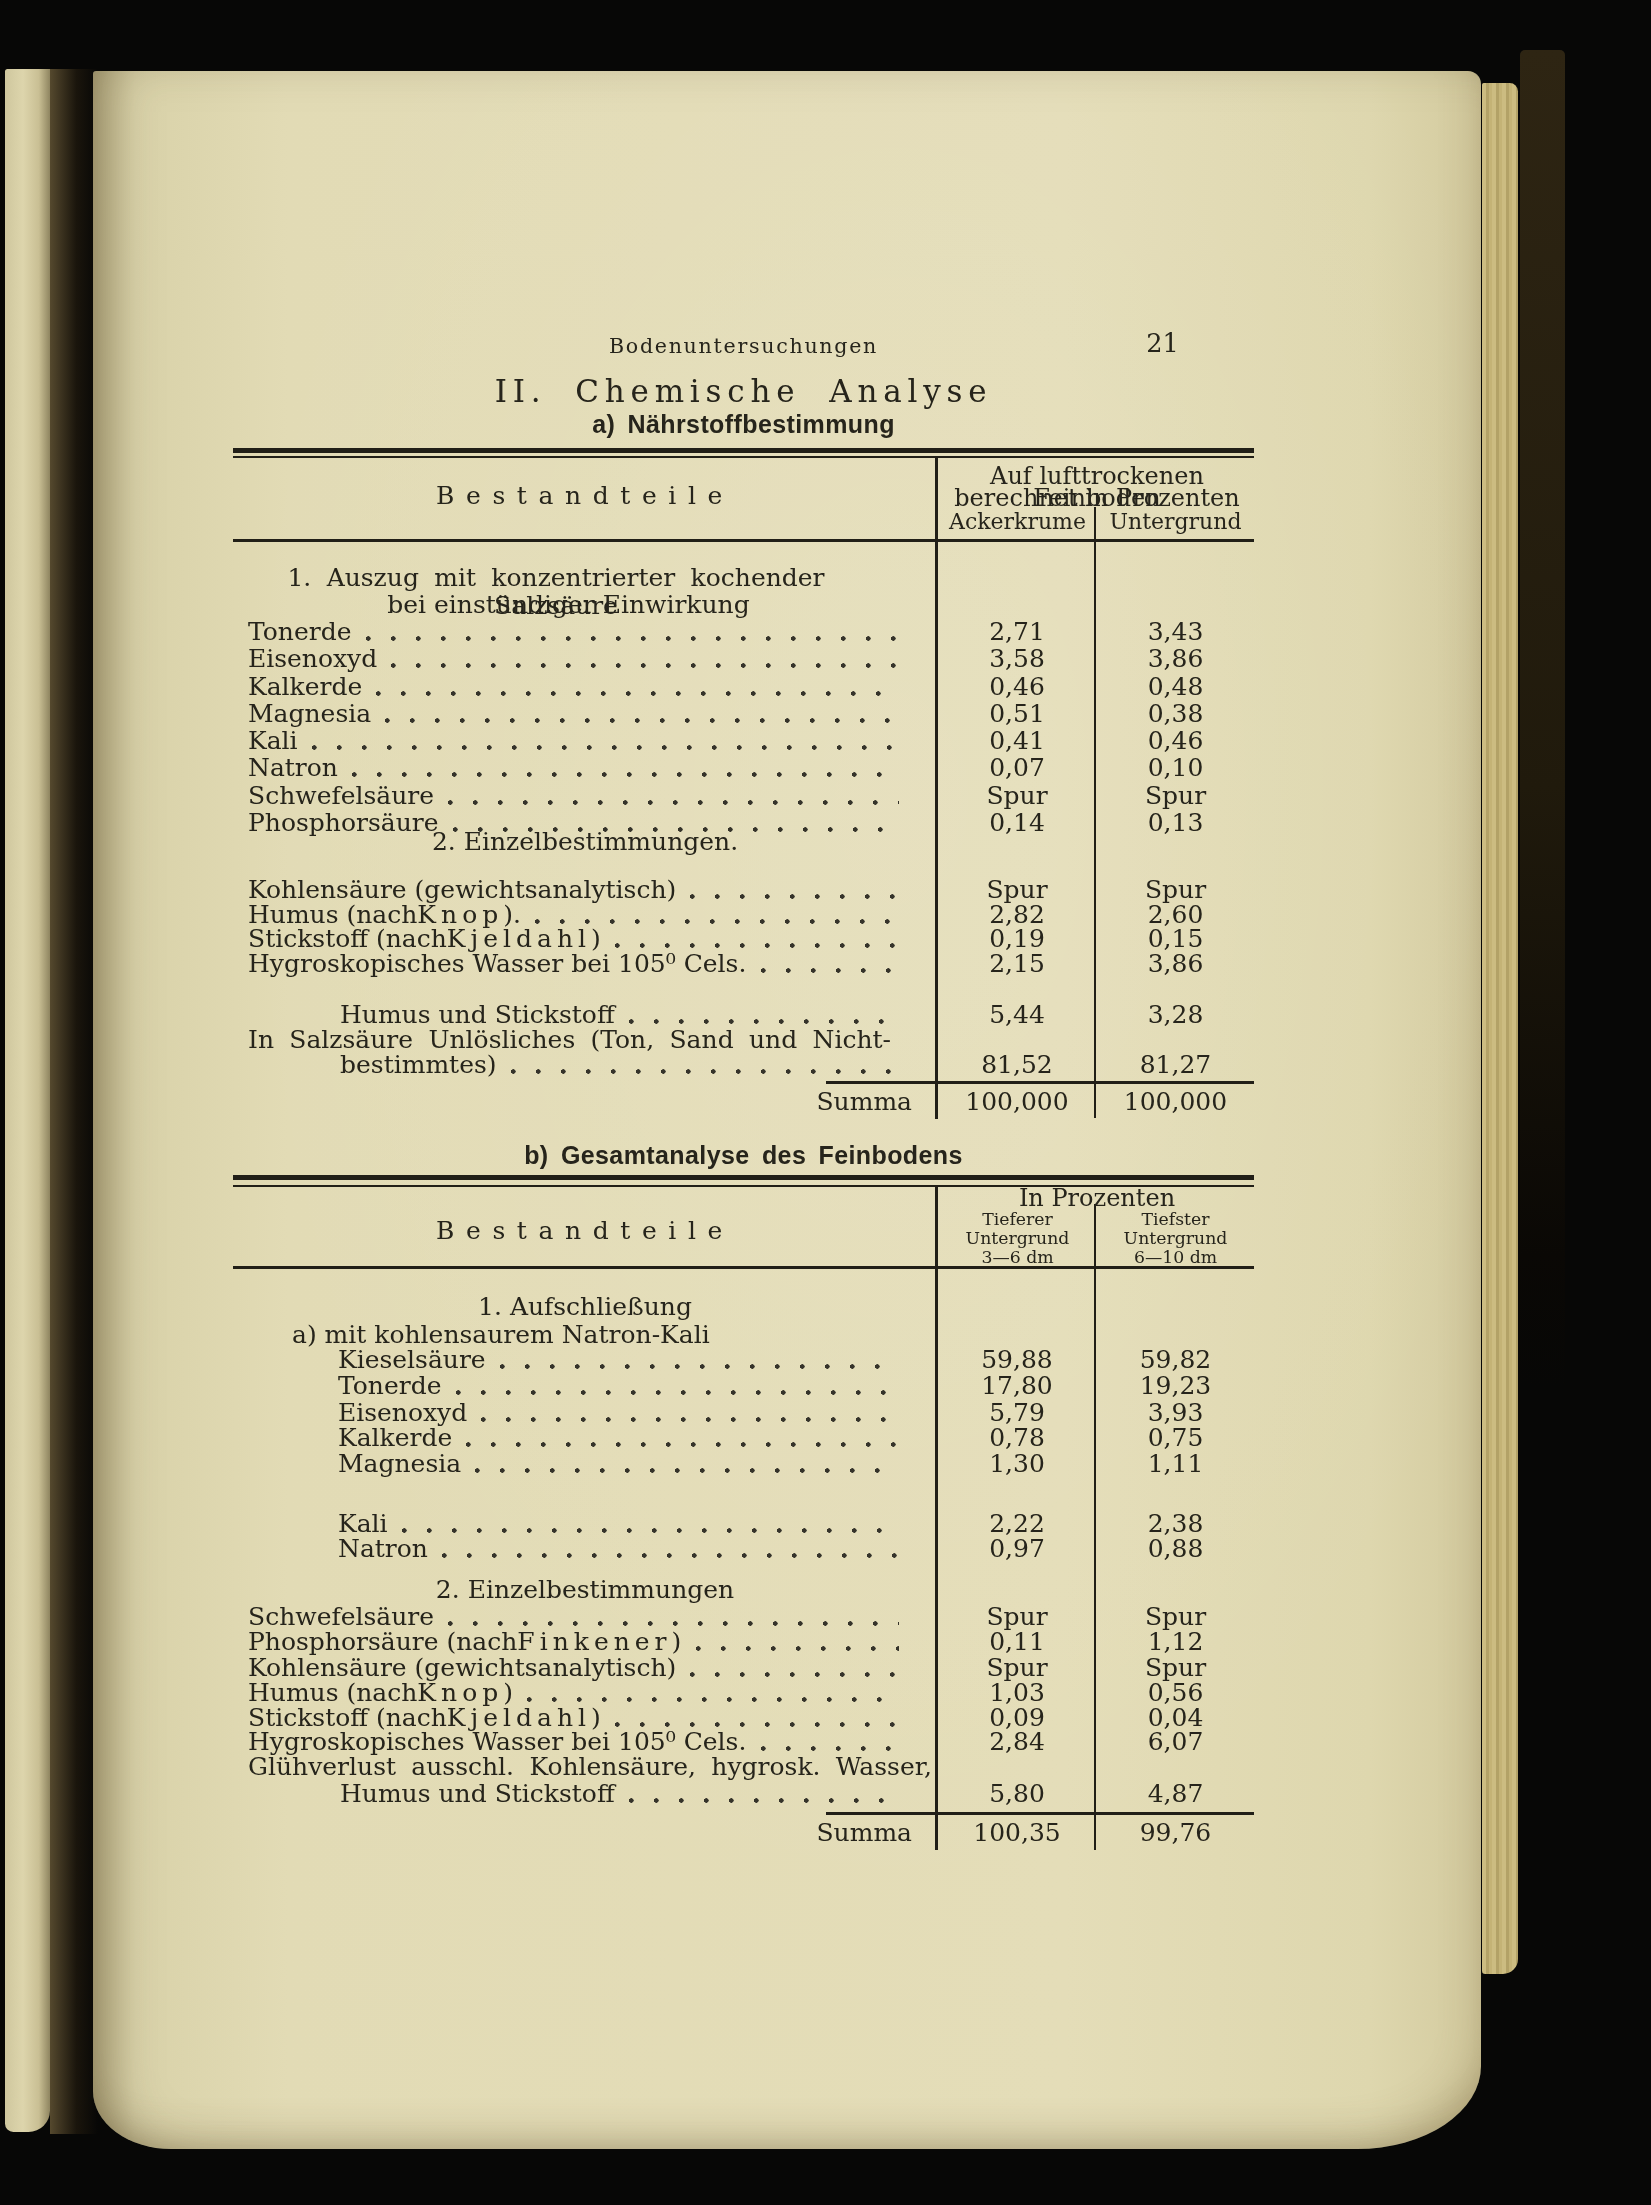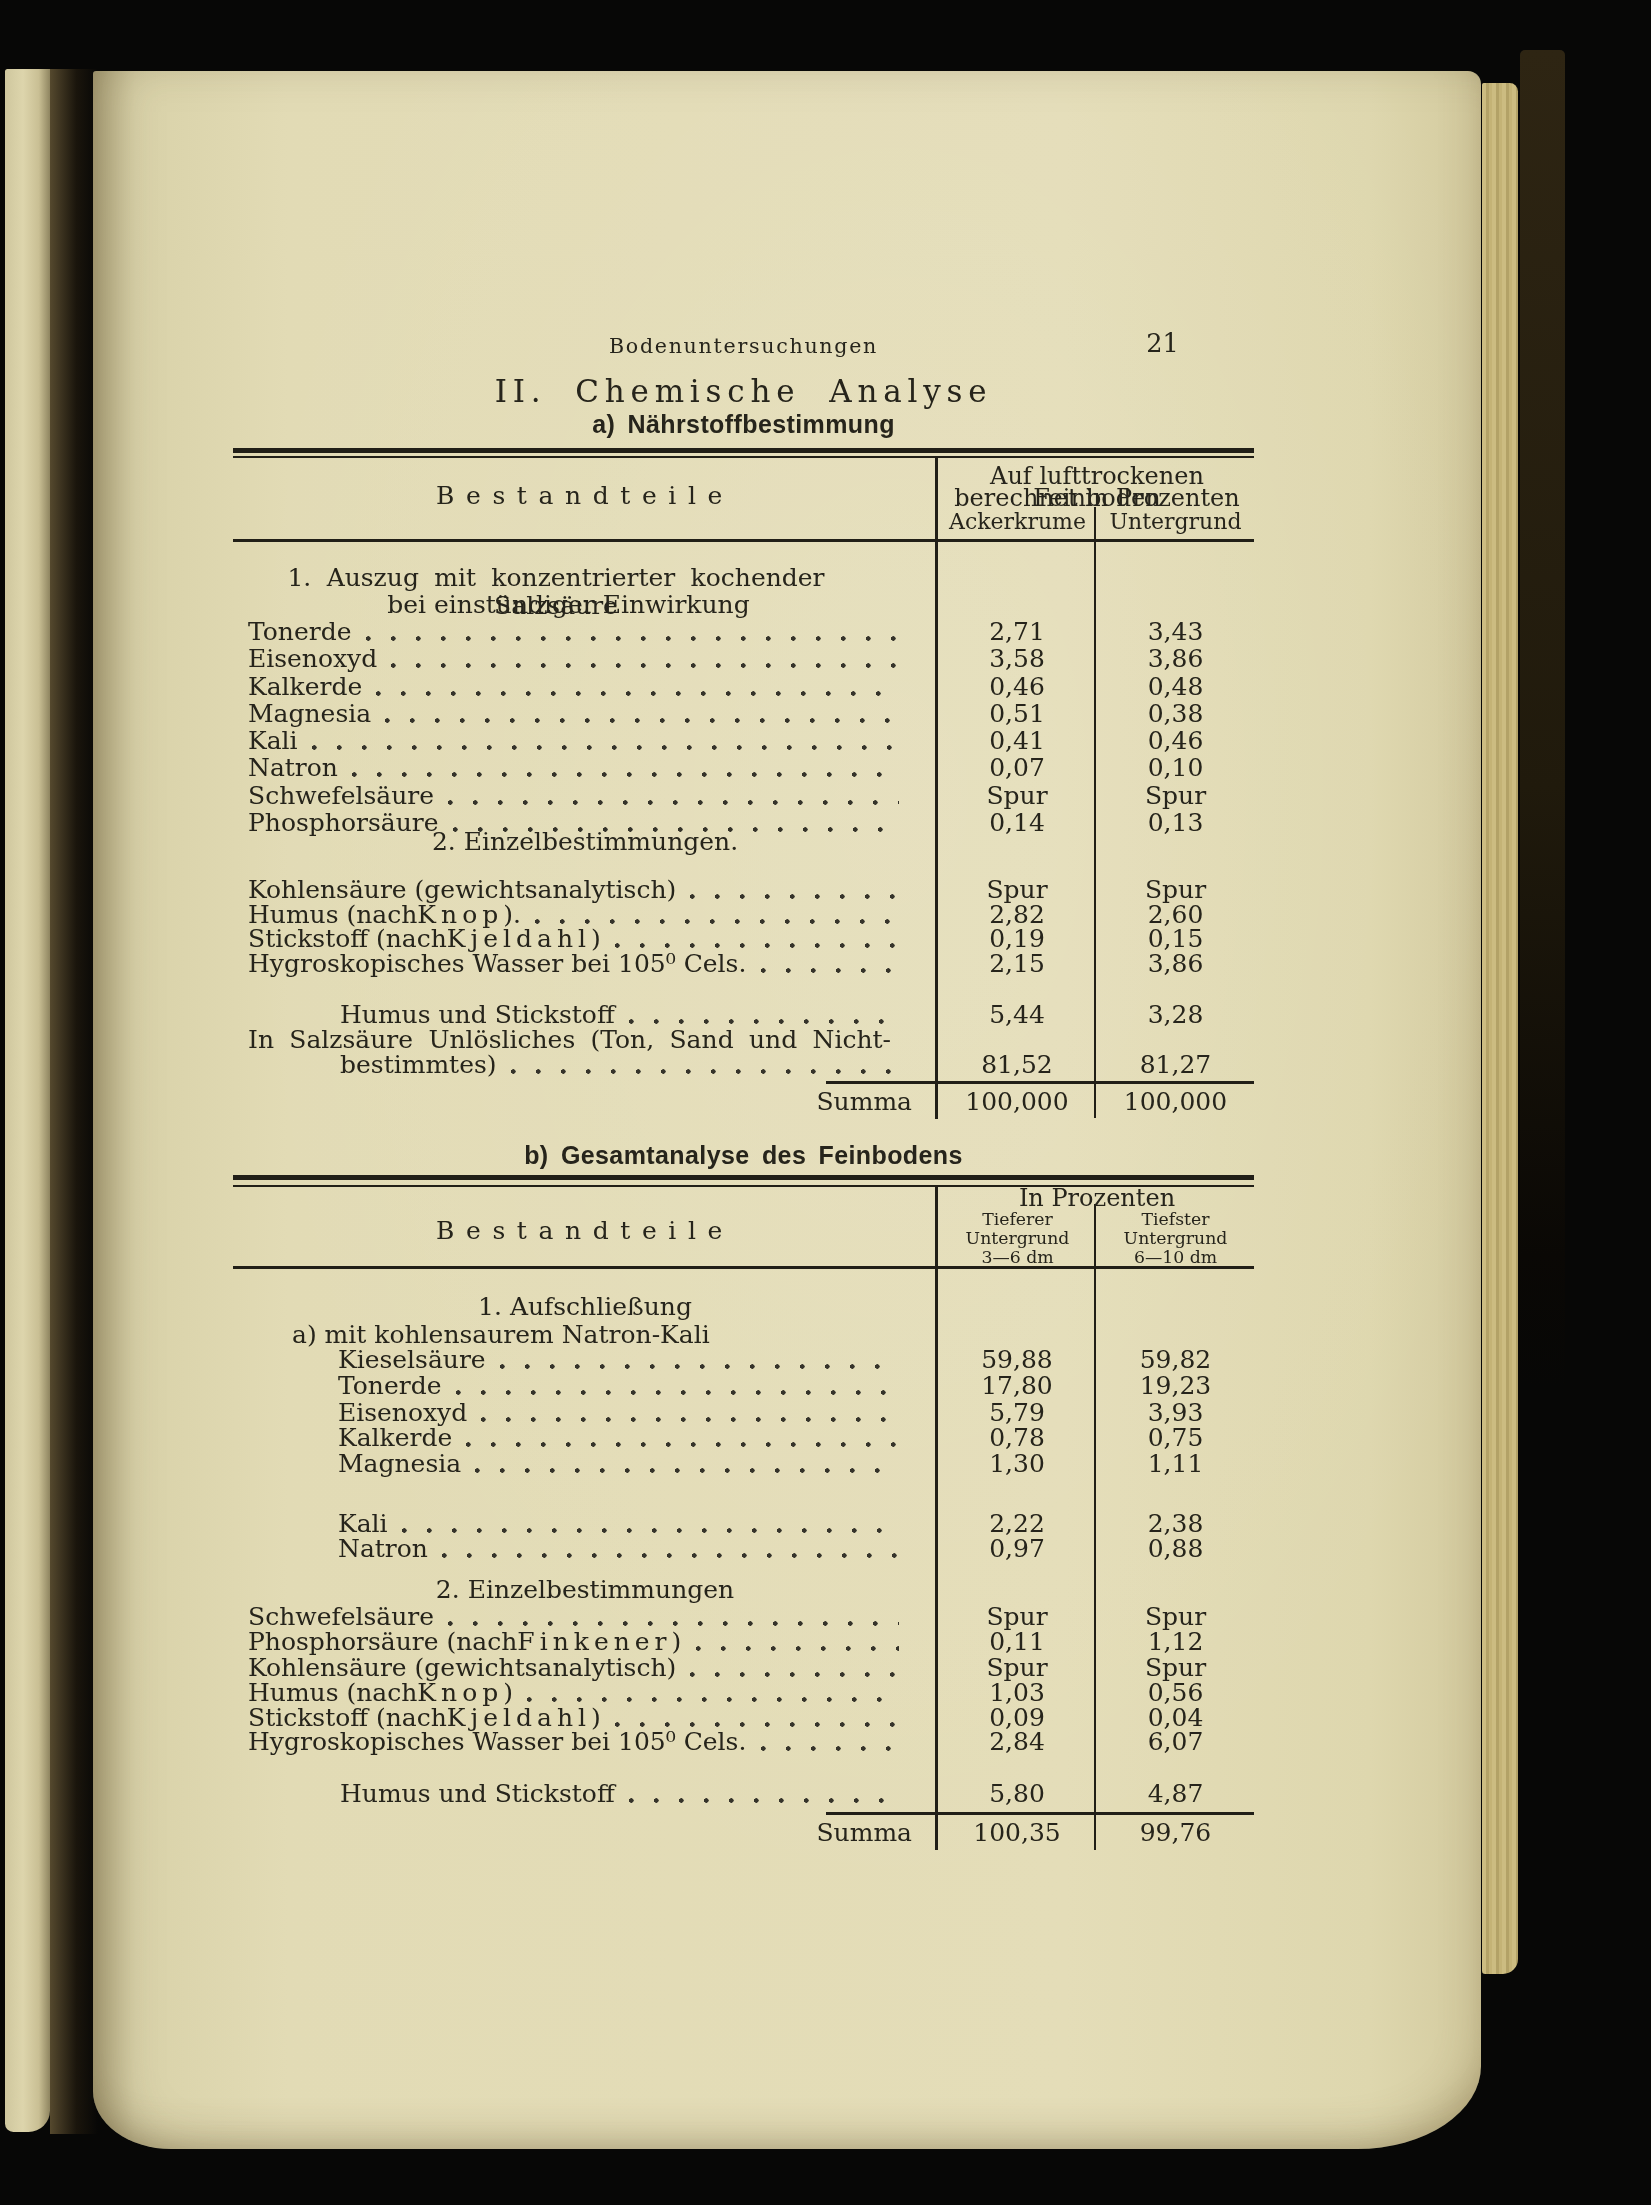--- a/index.html
+++ b/index.html
@@ -377,20 +377,25 @@
   </div>
   <div class="row" style="top:553px;">
     <div class="lbl">
         <span class="t">Hygroskopisches Wasser bei 105⁰ Cels.</span>
         <span class="dots"></span>
       </div>
     <div class="c1">2,84</div>
     <div class="c2">6,07</div>
   </div>
 
+  <div class="row" style="top:578px;">
+    <div class="lbl wj" style="width:1021px;">
+        <span class="t">Glühverlust ausschl. Kohlensäure, hygrosk. Wasser,</span>
+      </div>
+  </div>
   <div class="row" style="top:605px;">
     <div class="lbl i-l2">
         <span class="t">Humus und Stickstoff</span>
         <span class="dots"></span>
       </div>
     <div class="c1">5,80</div>
     <div class="c2">4,87</div>
   </div>
 
   <div class="row" style="top:644px;">

